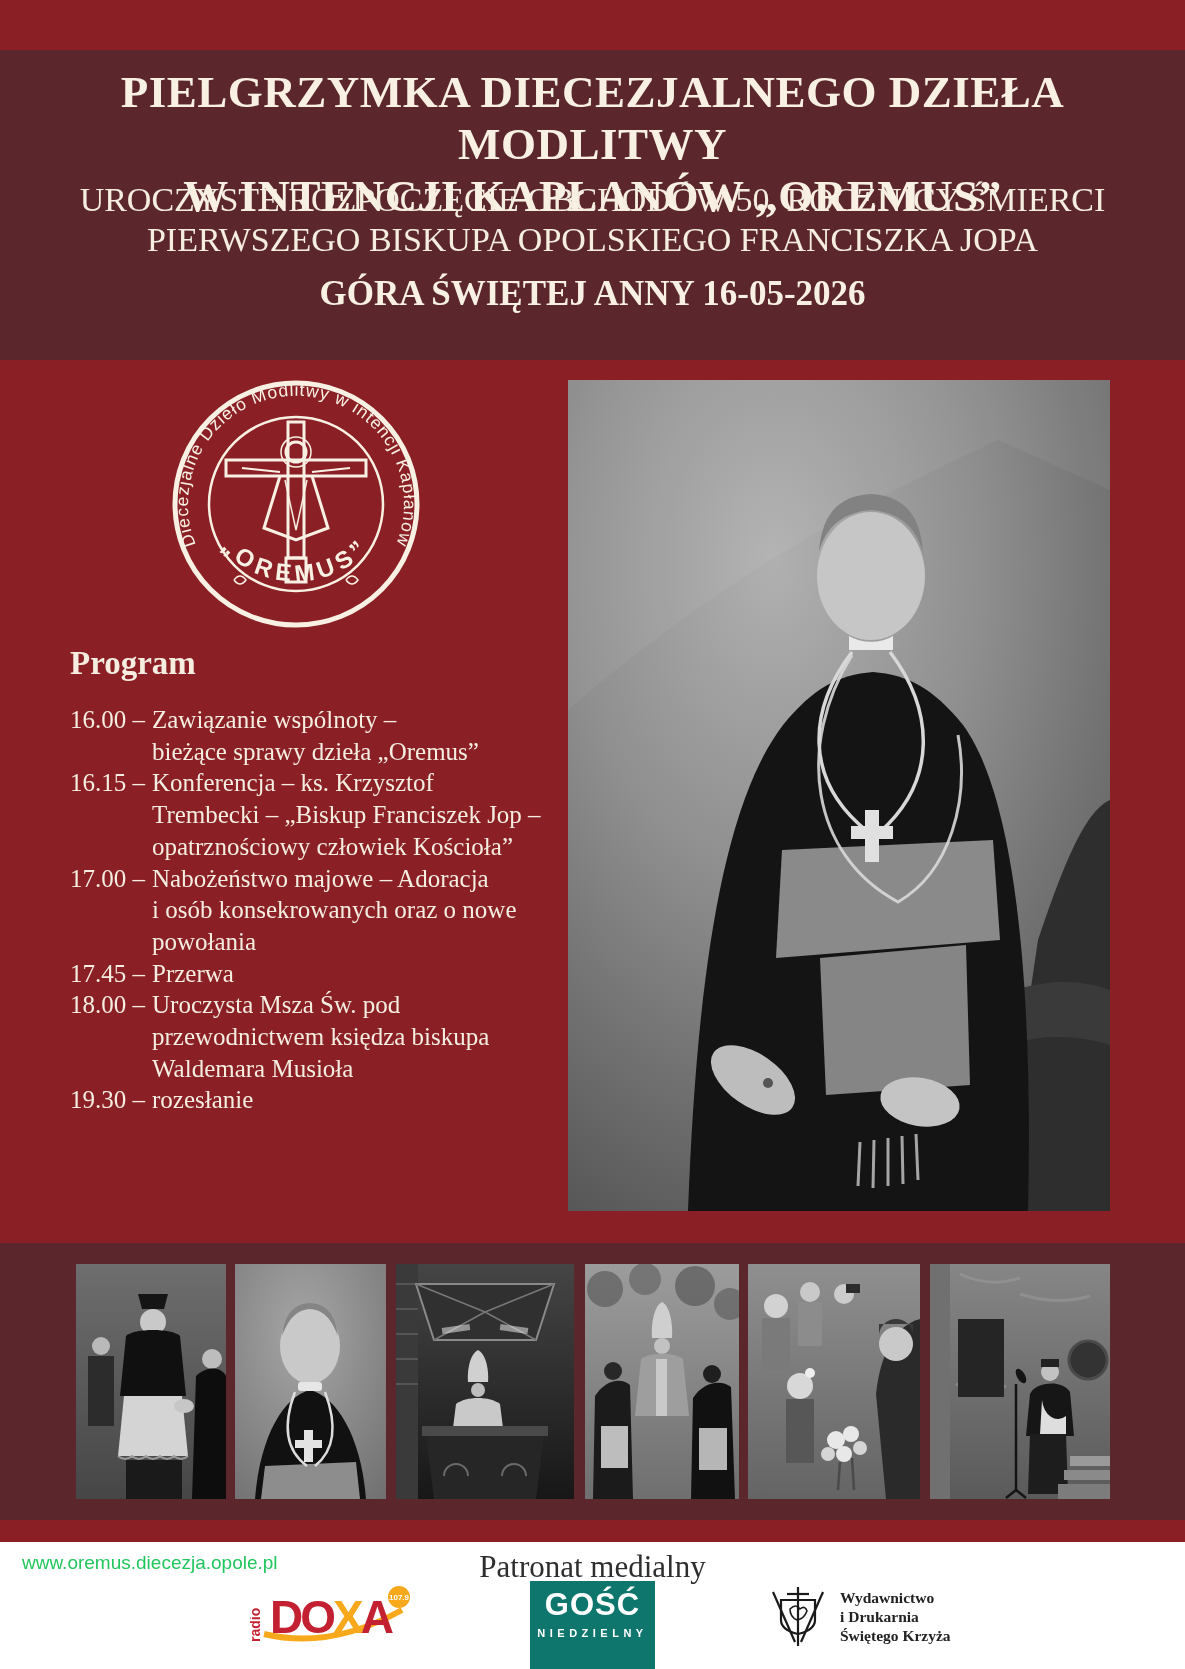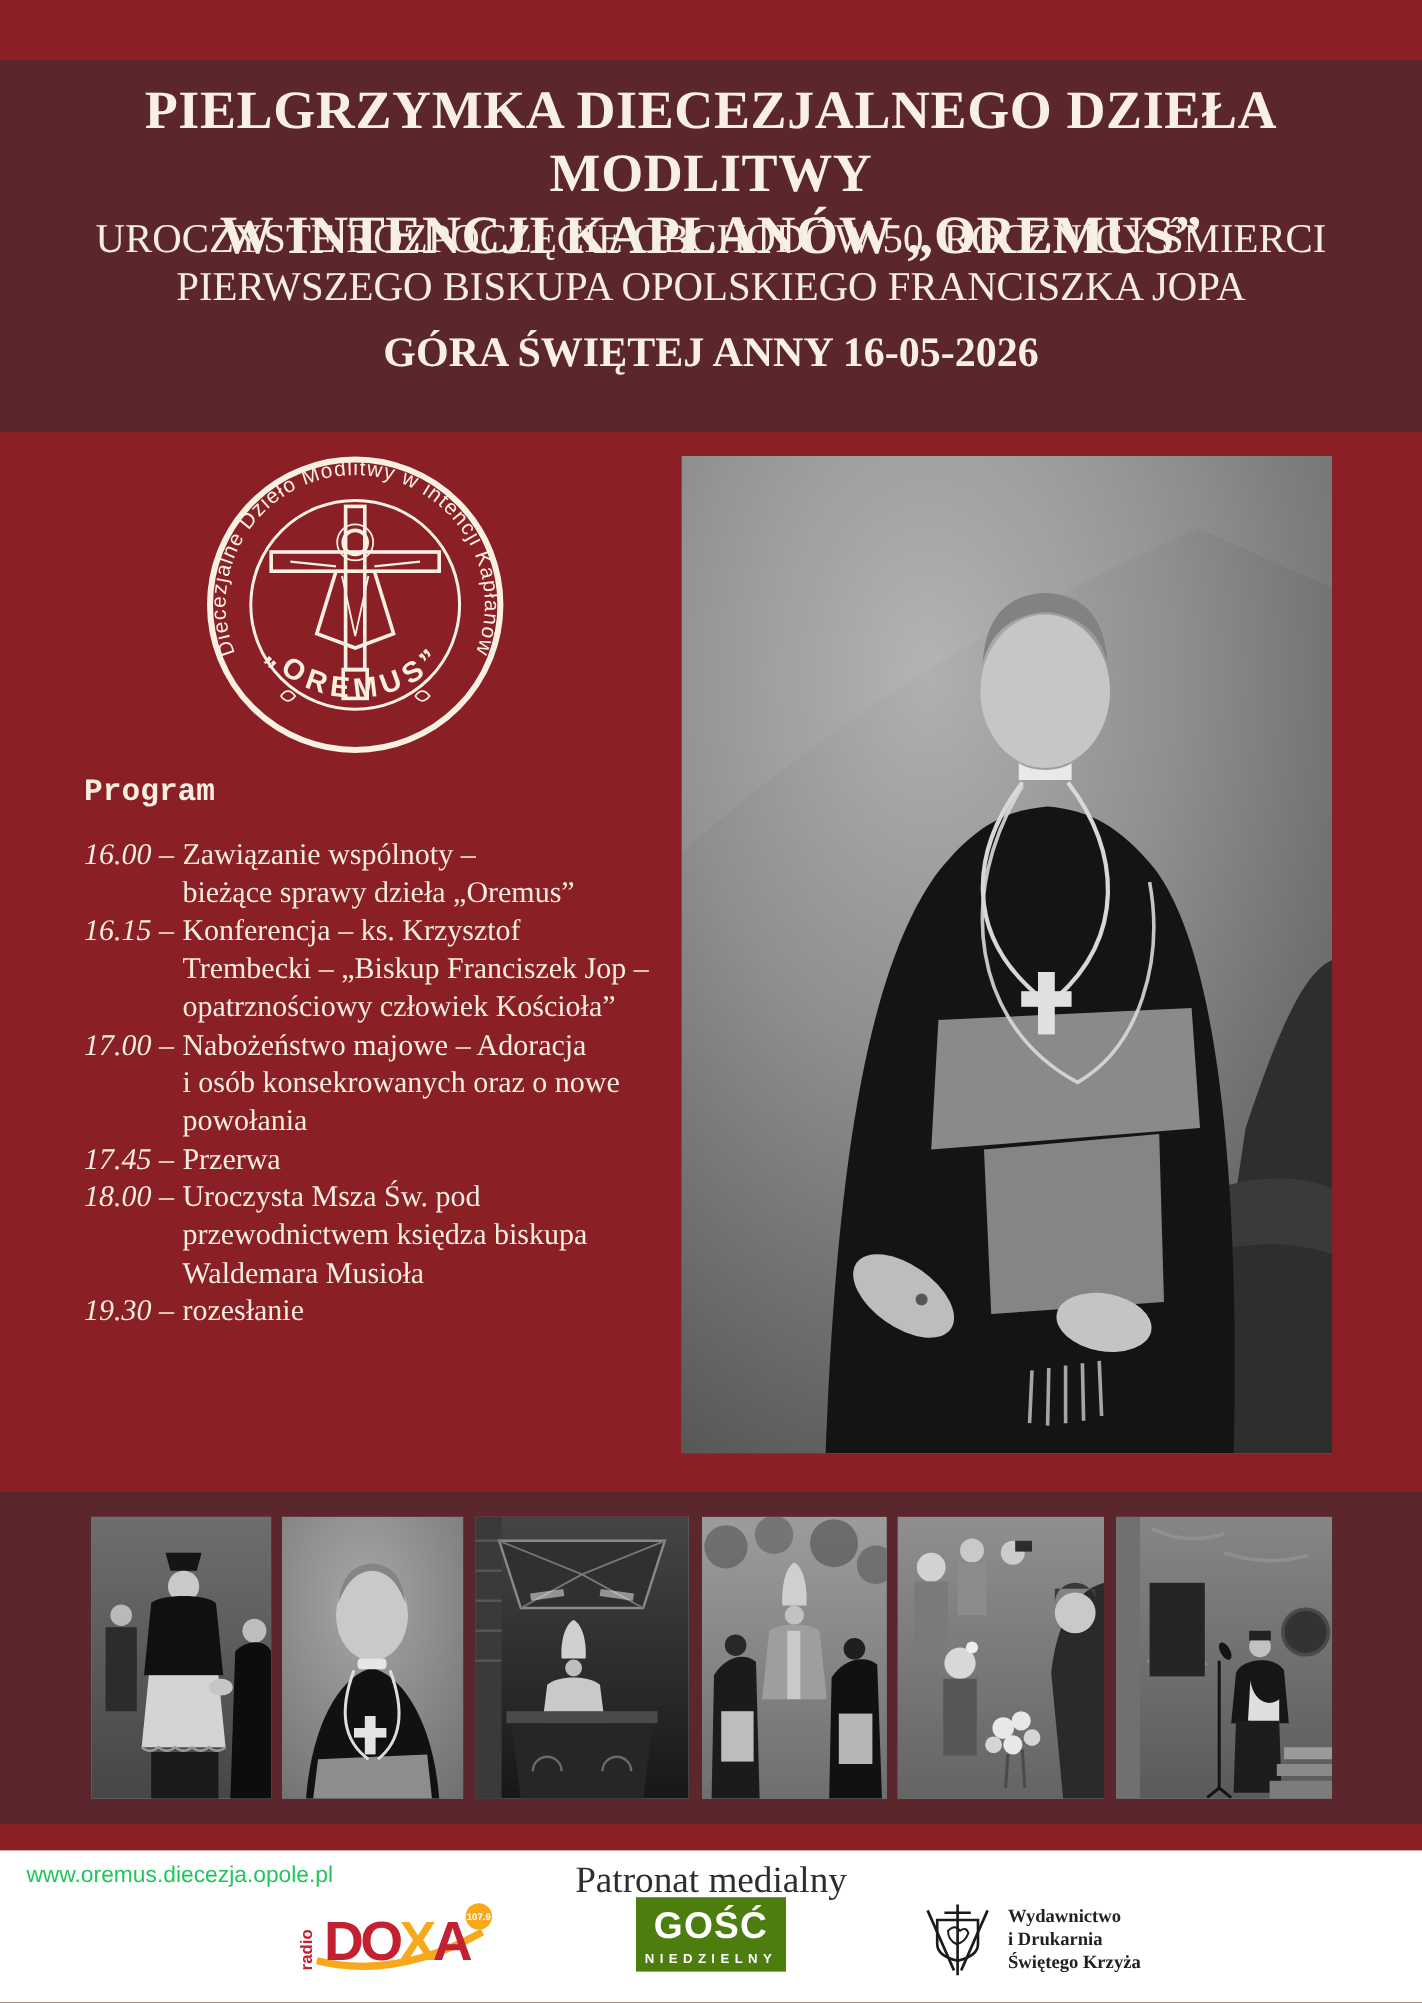--- a/index.html
+++ b/index.html
@@ -17,42 +17,42 @@
   #footer{top:1542px;height:127px;background:#ffffff;}
 
   .center-text{position:absolute;left:0;width:1185px;text-align:center;color:#f8f1e3;}
   #title{top:66px;font-size:45px;line-height:52px;font-weight:bold;letter-spacing:0.5px;}
   #subtitle{top:180px;font-size:34px;line-height:40px;font-weight:normal;color:#f5eee0;}
   #location-date{top:274px;font-size:35px;font-weight:bold;}
 
   #seal{position:absolute;left:168px;top:376px;width:256px;height:256px;}
 
   #program{position:absolute;left:70px;top:645px;width:480px;color:#f4ede0;}
-  #program-heading{font-size:26px;font-weight:bold;margin:0 0 22px 0;font-family:Liberation Mono, monospace;}
+  #program-heading{font-size:33px;font-weight:bold;margin:0 0 22px 0;}
   .program-row{display:grid;grid-template-columns:82px 1fr;font-size:25px;line-height:31.7px;}
-  .program-time{white-space:nowrap;font-style:italic;}
+  .program-time{white-space:nowrap;}
 
   .photo{position:absolute;overflow:hidden;background:#7c7c7c;}
   .photo svg{display:block;width:100%;height:100%;}
   #main-photo{left:568px;top:380px;width:542px;height:831px;}
   #thumb-1{left:76px; top:1264px;width:150px;height:235px;}
   #thumb-2{left:235px;top:1264px;width:151px;height:235px;}
   #thumb-3{left:396px;top:1264px;width:178px;height:235px;}
   #thumb-4{left:585px;top:1264px;width:154px;height:235px;}
   #thumb-5{left:748px;top:1264px;width:172px;height:235px;}
   #thumb-6{left:930px;top:1264px;width:180px;height:235px;}
 
   #website{position:absolute;left:22px;top:1552px;font-family:"Liberation Sans",sans-serif;
            font-size:19px;color:#22c55e;}
   #patronat{position:absolute;left:0;top:1549px;width:1185px;text-align:center;
             font-size:31px;color:#2e2e2e;}
 
   #doxa-logo{position:absolute;left:250px;top:1584px;width:162px;height:64px;}
-  #gosc-logo{position:absolute;left:530px;top:1581px;width:125px;height:62px;
-             background:#4d7c0f;text-align:center;color:#ffffff;
+  #gosc-logo{position:absolute;left:530px;top:1581px;width:125px;height:88px;
+             background:#0f766e;text-align:center;color:#ffffff;
              font-family:"Liberation Sans",sans-serif;}
   #gosc-line1{font-size:31px;font-weight:bold;letter-spacing:1px;margin-top:7px;line-height:34px;}
   #gosc-line2{font-size:11px;font-weight:bold;letter-spacing:4.5px;margin-top:5px;}
   #wyd-logo{position:absolute;left:768px;top:1585px;width:210px;height:63px;display:flex;align-items:center;}
   #wyd-text{margin-left:12px;font-size:15.5px;line-height:19px;font-weight:bold;color:#222222;}
 </style>
 </head>
 <body>
 
 <div id="poster">

